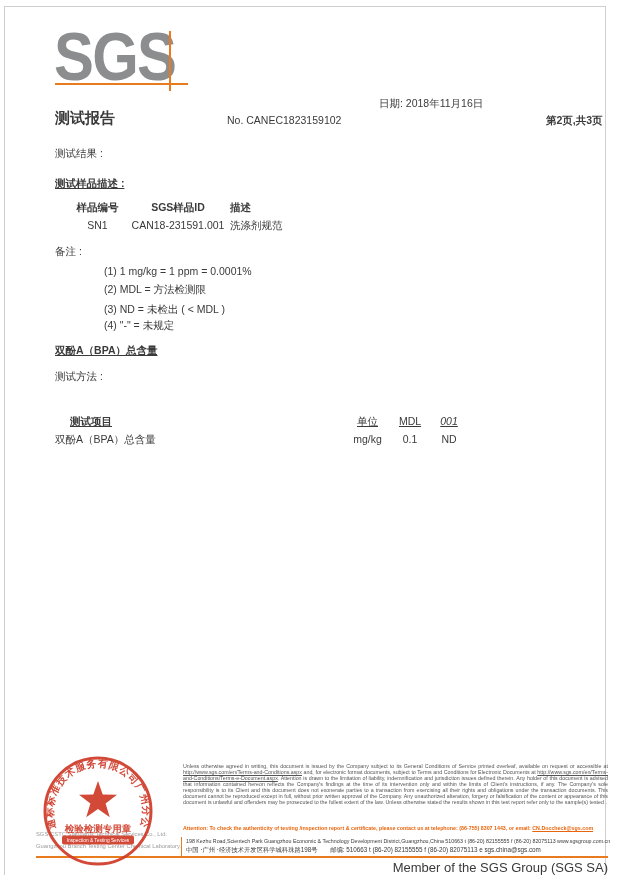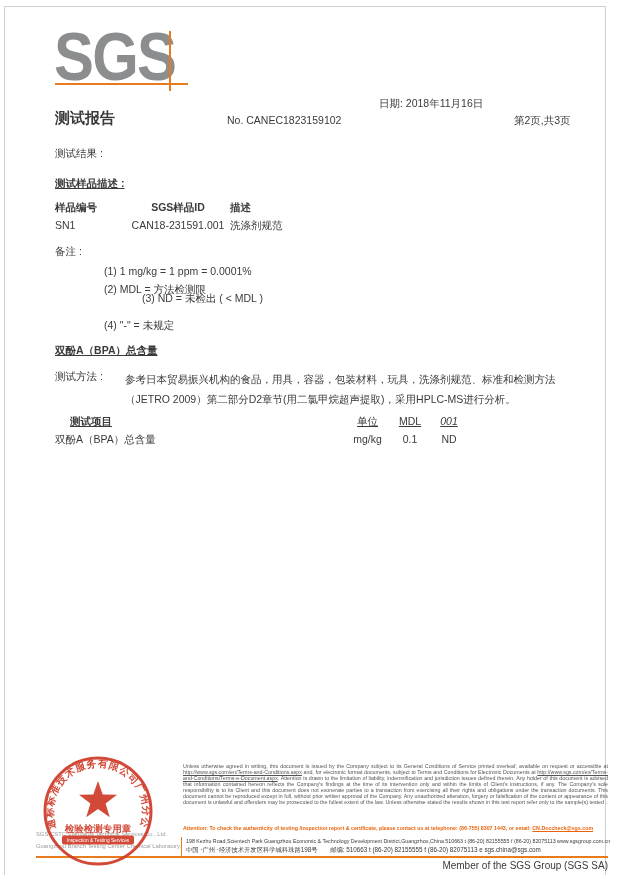--- a/index.html
+++ b/index.html
@@ -20,36 +20,36 @@
                letter-spacing:-2px; line-height:1; transform:scaleX(.88); transform-origin:left top; }
   .logo-vline { left:169px; top:31px; width:2px; height:60px; }
   .logo-hline { left:55px; top:83px; width:133px; height:2px; }
   .orange { background:#e87b1e; }
 
   
   .report-title { left:55px; top:109px; font-size:15px; font-weight:bold; }
   .hdr-small { font-size:10.5px; }
   .report-no   { left:219px; top:114px;margin-left:8px; }
   .report-date { left:379px; top:97px; }
-  .report-page { left:514px; top:114px; }
+  .report-page { left:546px; top:114px;font-weight:bold; }
 
   .body-text { font-size:10.5px; }
   .lbl-results    { left:55px; top:147px; }
   .lbl-sampledesc { left:55px; top:177px; font-weight:bold; text-decoration:underline; }
 
   
-  .st-c1 { left:55px;  width:85px;  text-align:left; }
+  .st-c1 { left:55px;  width:85px;  text-align:center; }
   .st-c2 { left:128px; width:100px; text-align:center; }
   .st-c3 { left:230px; }
   .st-hdr { top:201px; font-weight:bold; }
   .st-row { top:219px; }
 
   .lbl-notes { left:55px; top:245px; }
   .note { left:104px; }
-  .note1 { top:265px; } .note2 { top:283px; } .note3 { top:292px;margin-left:38px; } .note4 { top:319px; }
+  .note1 { top:265px; } .note2 { top:283px; } .note3 { top:303px; } .note4 { top:319px; }
 
   .bpa-heading { left:55px; top:344px; font-weight:bold; text-decoration:underline; }
   .lbl-method  { left:55px; top:370px; }
   .method-text { left:125px; top:370px; width:468px; line-height:19.5px; }
 
   
   .rt-hdr { top:415px; }
   .rt-row { top:433px; }
   .rt-item-h { left:58px; font-weight:bold;margin-left:12px; }
   .rt-item   { left:55px; }
@@ -68,21 +68,21 @@
   .legal a { color:#555; text-decoration:underline; }
   .attention { left:183px; top:825px; width:425px; font-size:5.3px; line-height:6.2px;
                color:#e8650d; font-weight:bold; }
   .attention a { color:#e8650d; text-decoration:underline; }
 
   .addr-divider { left:181px; top:837px; width:1px; height:19px; background:#e87b1e; }
   .addr { left:186px; white-space:nowrap; color:#3a3a3a; }
   .addr1 { top:838px; font-size:5.3px; }
   .addr2 { top:846px; font-size:6.3px; }
   .orange-rule { left:36px; top:856px; width:572px; height:2px; }
-  .member { right:11px; top:860px; font-size:10px; }
+  .member { right:11px; top:860px; font-size:13px; }
 
   .stamp { left:40px; top:753px; width:116px; height:116px; opacity:.92; }
 </style>
 </head>
 <body>
 
 <div class="page">
 
   <div class="abs pb-left"></div>
   <div class="abs pb-top"></div>
@@ -110,21 +110,20 @@
   </div>
 
   <div class="abs body-text lbl-notes">备注 :</div>
   <div class="abs body-text note note1">(1) 1 mg/kg = 1 ppm = 0.0001%</div>
   <div class="abs body-text note note2">(2) MDL = 方法检测限</div>
   <div class="abs body-text note note3">(3) ND = 未检出 ( &lt; MDL )</div>
   <div class="abs body-text note note4">(4) "-" = 未规定</div>
 
   <div class="abs body-text bpa-heading">双酚A（BPA）总含量</div>
   <div class="abs body-text lbl-method">测试方法 :</div>
-  <div class="abs body-text method-text">参考日本贸易振兴机构的食品，用具，容器，包装材料，玩具，洗涤剂规范、标准和检测方法（JETRO 2009）第二部分D2章节(用二氯甲烷超声提取)，采用HPLC-MS进行分析。</div>
 
   <div>
     <div class="abs body-text rt-hdr rt-item-h"><span class="u">测试项目</span></div>
     <div class="abs body-text rt-hdr rt-unit"><span class="u">单位</span></div>
     <div class="abs body-text rt-hdr rt-mdl"><span class="u">MDL</span></div>
     <div class="abs body-text rt-hdr rt-sid rt-sid-h"><span class="u">001</span></div>
     <div class="abs body-text rt-row rt-item">双酚A（BPA）总含量</div>
     <div class="abs body-text rt-row rt-unit">mg/kg</div>
     <div class="abs body-text rt-row rt-mdl">0.1</div>
     <div class="abs body-text rt-row rt-sid">ND</div>

